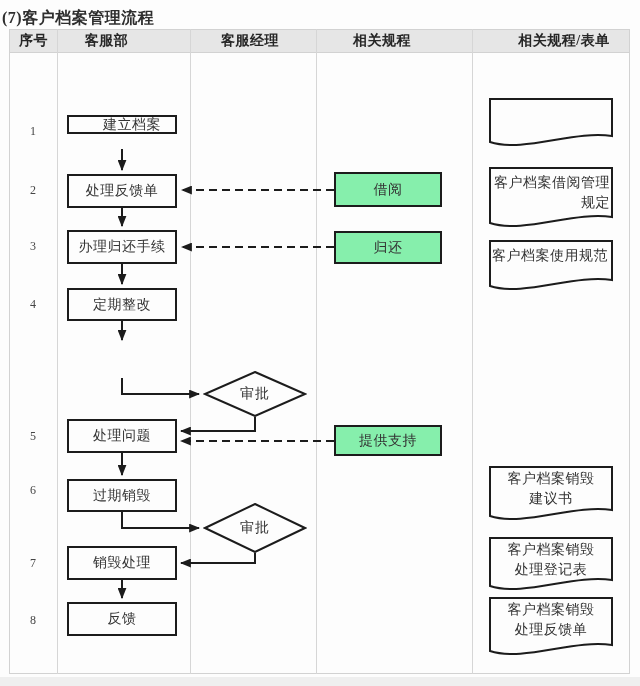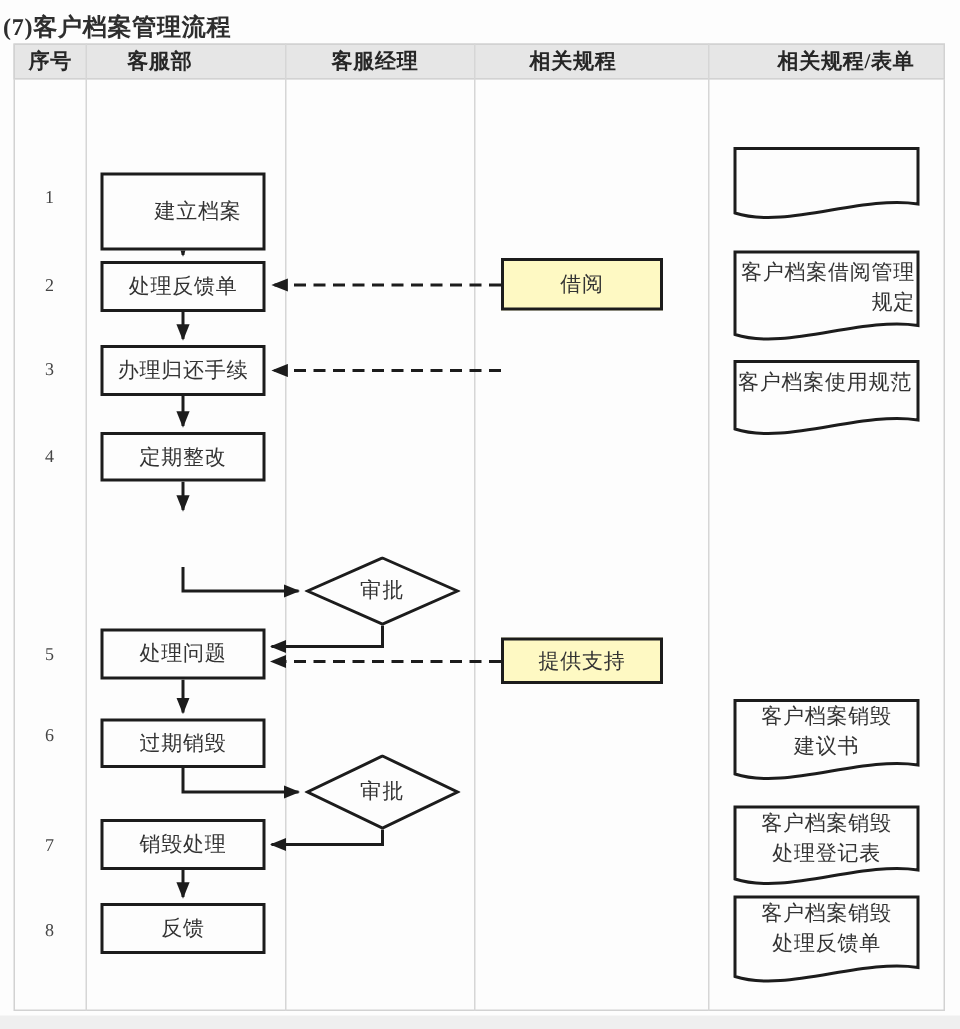--- a/index.html
+++ b/index.html
@@ -42,21 +42,21 @@
 
   .pbox {
     position: absolute; left: 67px; width: 110px;
     border: 2px solid #1c1c1c; background: #fdfdfd;
     display: flex; align-items: center; justify-content: center;
     font-size: 14px; color: #333; letter-spacing: 0.5px; white-space: nowrap;
     z-index: 3;
   }
   .dbox {
     position: absolute; left: 334px; width: 108px;
-    border: 2px solid #1c1c1c; background: #fef9c3;
+    border: 2px solid #1c1c1c; background: #86efac;
     display: flex; align-items: center; justify-content: center;
     font-size: 14px; color: #333; letter-spacing: 0.5px; white-space: nowrap;
     z-index: 3;
   }
   .diamond { position: absolute; z-index: 3; }
   .diamond svg { display: block; }
   .diamond .dlabel {
     position: absolute; left: 0; top: 0; width: 100%; height: 100%;
     display: flex; align-items: center; justify-content: center;
     font-size: 14px; color: #333; letter-spacing: 1px;
@@ -131,21 +131,21 @@
     <path d="M255,417 V431 H181" stroke="#1c1c1c" stroke-width="2" fill="none" marker-end="url(#ah)"></path>
     <path d="M122,453 V475" stroke="#1c1c1c" stroke-width="2" fill="none" marker-end="url(#ah)"></path>
     <path d="M122,511 V528 H199" stroke="#1c1c1c" stroke-width="2" fill="none" marker-end="url(#ah)"></path>
     <path d="M255,553 V563 H181" stroke="#1c1c1c" stroke-width="2" fill="none" marker-end="url(#ah)"></path>
     <path d="M122,580 V598" stroke="#1c1c1c" stroke-width="2" fill="none" marker-end="url(#ah)"></path>
     <path d="M334,190 H182" stroke="#1c1c1c" stroke-width="2" fill="none" stroke-dasharray="8 5" marker-end="url(#ah)"></path>
     <path d="M334,247 H182" stroke="#1c1c1c" stroke-width="2" fill="none" stroke-dasharray="8 5" marker-end="url(#ah)"></path>
     <path d="M334,441 H181" stroke="#1c1c1c" stroke-width="2" fill="none" stroke-dasharray="8 5" marker-end="url(#ah)"></path>
   </svg>
 
-  <div class="pbox" style="top:115px; height:52px;padding-left:20px;">
+  <div class="pbox" style="top:115px; height:19px;padding-left:20px;">
       <span>建立档案</span>
     </div>
   <div class="pbox" style="top:174px; height:34px;">
       <span>处理反馈单</span>
     </div>
   <div class="pbox" style="top:230px; height:34px;">
       <span>办理归还手续</span>
     </div>
   <div class="pbox" style="top:288px; height:33px;">
       <span>定期整改</span>
@@ -158,20 +158,23 @@
     </div>
   <div class="pbox" style="top:546px; height:34px;">
       <span>销毁处理</span>
     </div>
   <div class="pbox" style="top:602px; height:34px;">
       <span>反馈</span>
     </div>
 
   <div class="dbox" style="top:172px; height:35px;">
       <span>借阅</span>
+    </div>
+  <div class="dbox" style="top:231px; height:33px;">
+      <span>归还</span>
     </div>
   <div class="dbox" style="top:425px; height:31px;">
       <span>提供支持</span>
     </div>
 
   <div class="diamond" style="left:203px; top:371px; width:104px; height:46px;">
     <svg width="104" height="46" viewBox="0 0 104 46">
       <polygon points="52,1 102,23 52,45 2,23" fill="#fdfdfd" stroke="#1c1c1c" stroke-width="2"></polygon>
     </svg>
     <div class="dlabel">审批</div>

